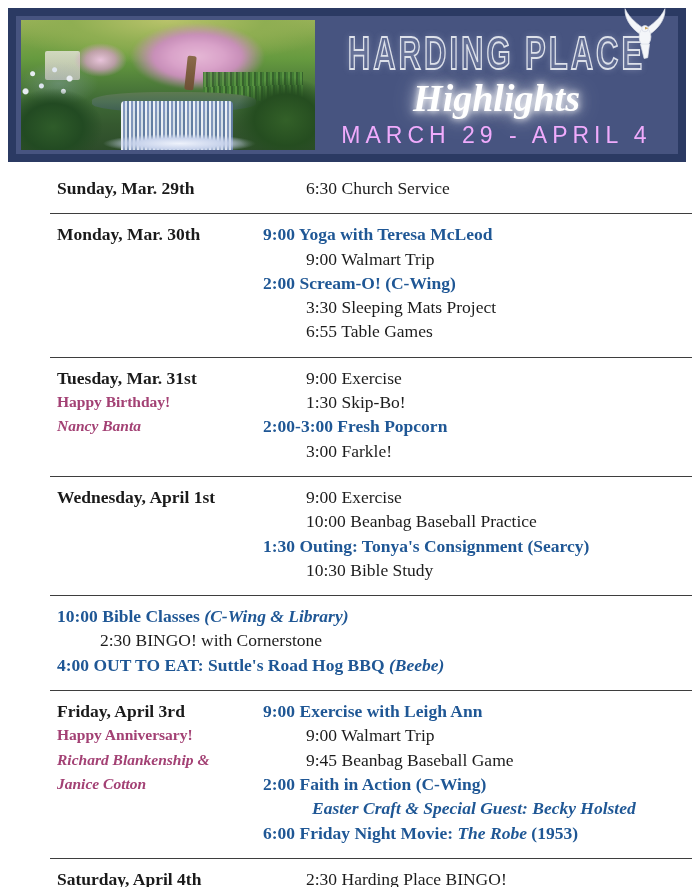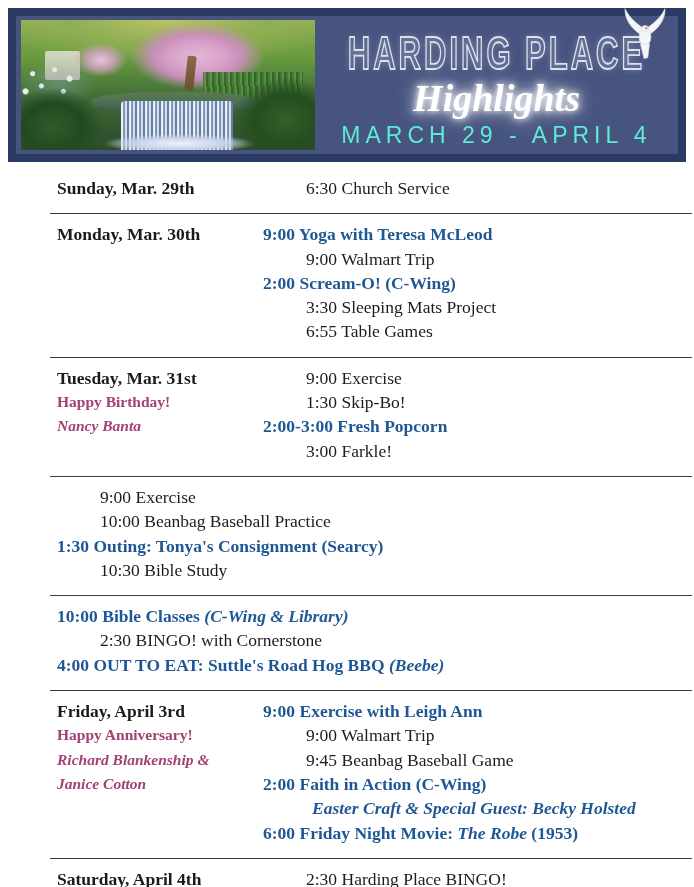--- a/index.html
+++ b/index.html
@@ -69,21 +69,21 @@
     text-shadow:0 0 6px rgba(220,225,240,.35);
     transform:scaleY(1.5); transform-origin:center; line-height:30px; margin-top:10px;
   }
   .title-script {
     font-style:italic; font-weight:bold; font-size:38px; line-height:34px;
     color:#ffffff; margin-top:12px;
     text-shadow:0 0 6px #ffffff, 0 0 14px rgba(255,255,255,.85), 0 0 24px rgba(255,255,255,.5);
   }
   .date-range {
     font-family:"Liberation Sans", sans-serif; font-size:23px; letter-spacing:5px;
-    color:#5eead4; margin-top:7px; white-space:nowrap;
+    color:#f0abfc; margin-top:7px; white-space:nowrap;
   }
   .dove { position:absolute; top:-6px; right:4px; width:58px; height:58px; }
 
   
   .schedule { padding-top:6px; }
   .divider { border-top:1.6px solid #3e3e3e; margin:0 2px 0 50px; }
   .row { display:flex; padding:8px 0 13px 57px; box-sizing:border-box; }
   .day-col { flex:0 0 206px; width:206px; }
   .day { font-weight:bold; font-size:17.5px; line-height:24.3px; color:#1a1a1a; }
   .note { color:#a34174; font-weight:bold; font-size:15.5px; line-height:24.3px; }
@@ -161,20 +161,23 @@
       </div>
       <div class="events-col">
         <div class="ev regular"><span class="seg">9:00 Exercise</span></div>
         <div class="ev regular"><span class="seg">1:30 Skip-Bo!</span></div>
         <div class="ev featured"><span class="seg">2:00-3:00 Fresh Popcorn</span></div>
         <div class="ev regular"><span class="seg">3:00 Farkle!</span></div>
       </div>
     </div>
     <div class="divider"></div>
     <div class="row">
+      <div class="day-col">
+        <div class="day">Wednesday, April 1st</div>
+      </div>
       <div class="events-col">
         <div class="ev regular"><span class="seg">9:00 Exercise</span></div>
         <div class="ev regular"><span class="seg">10:00 Beanbag Baseball Practice</span></div>
         <div class="ev featured"><span class="seg">1:30 Outing: Tonya's Consignment (Searcy)</span></div>
         <div class="ev regular"><span class="seg">10:30 Bible Study</span></div>
       </div>
     </div>
     <div class="divider"></div>
     <div class="row">
       <div class="events-col">

